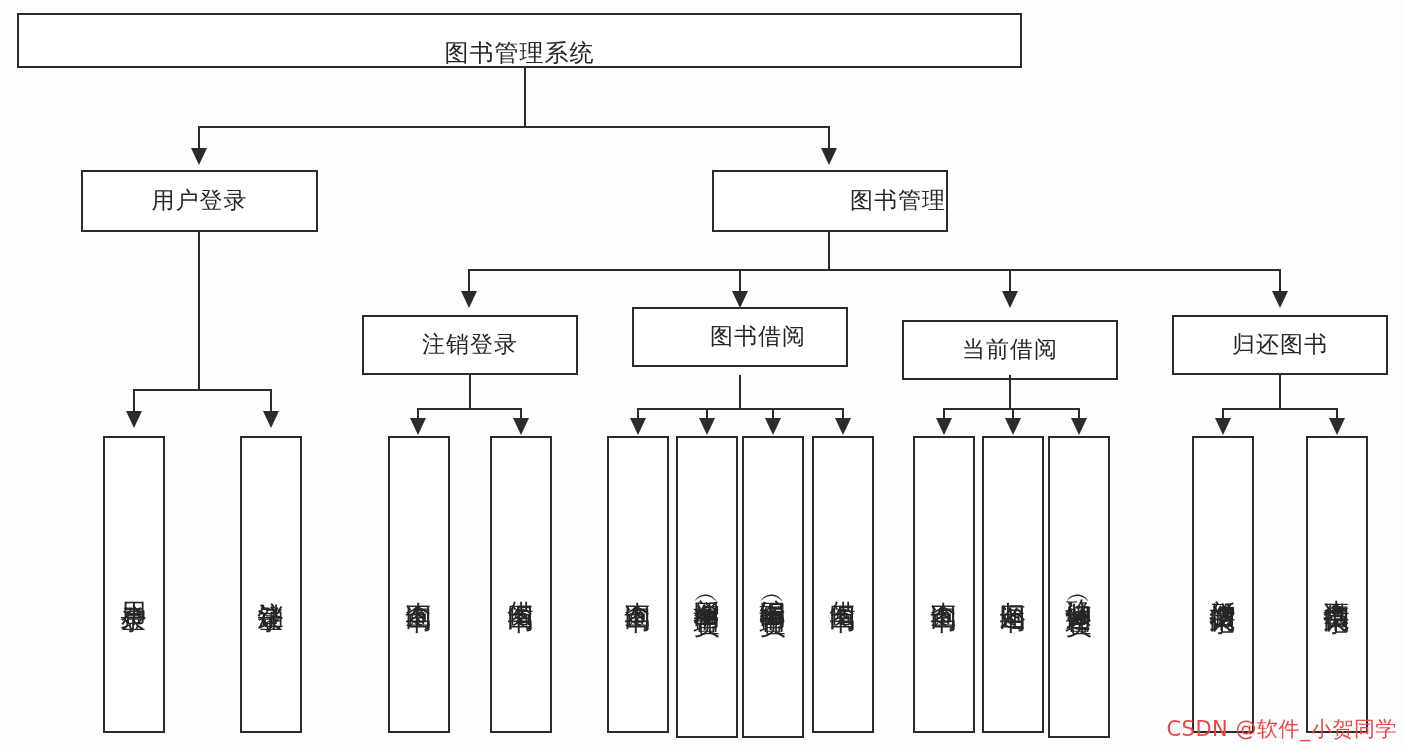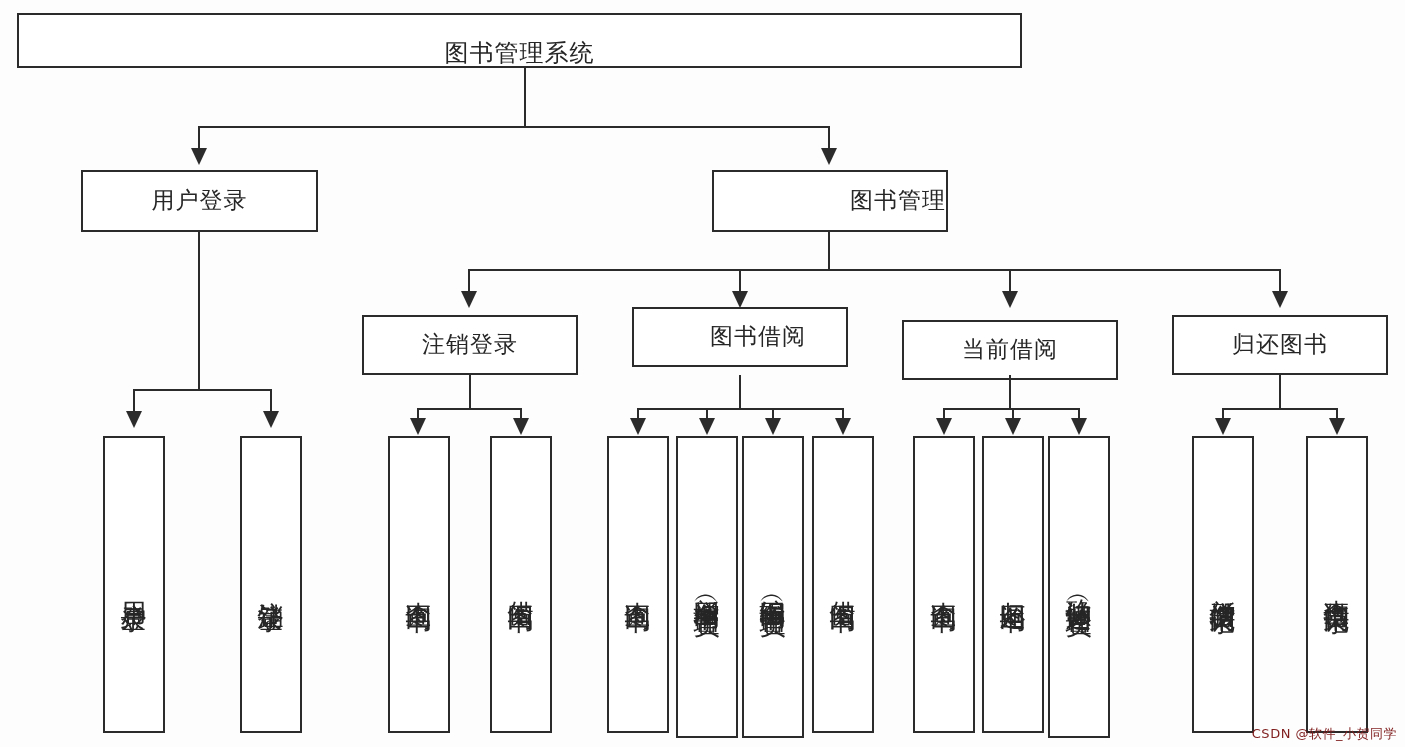--- a/index.html
+++ b/index.html
@@ -63,22 +63,22 @@
     height: 0;
     border-left: 8px solid transparent;
     border-right: 8px solid transparent;
     border-top: 17px solid #2b2b2b;
   }
   
   #watermark {
     position: absolute;
     right: 8px;
     bottom: 4px;
-    font-size: 13px;
-    color: #7f1d1d;
+    font-size: 21px;
+    color: #ef4444;
     letter-spacing: 0.5px;
     white-space: nowrap;
     user-select: none;
   }
 </style>
 </head>
 <body>
 
 <div id="canvas">
 

